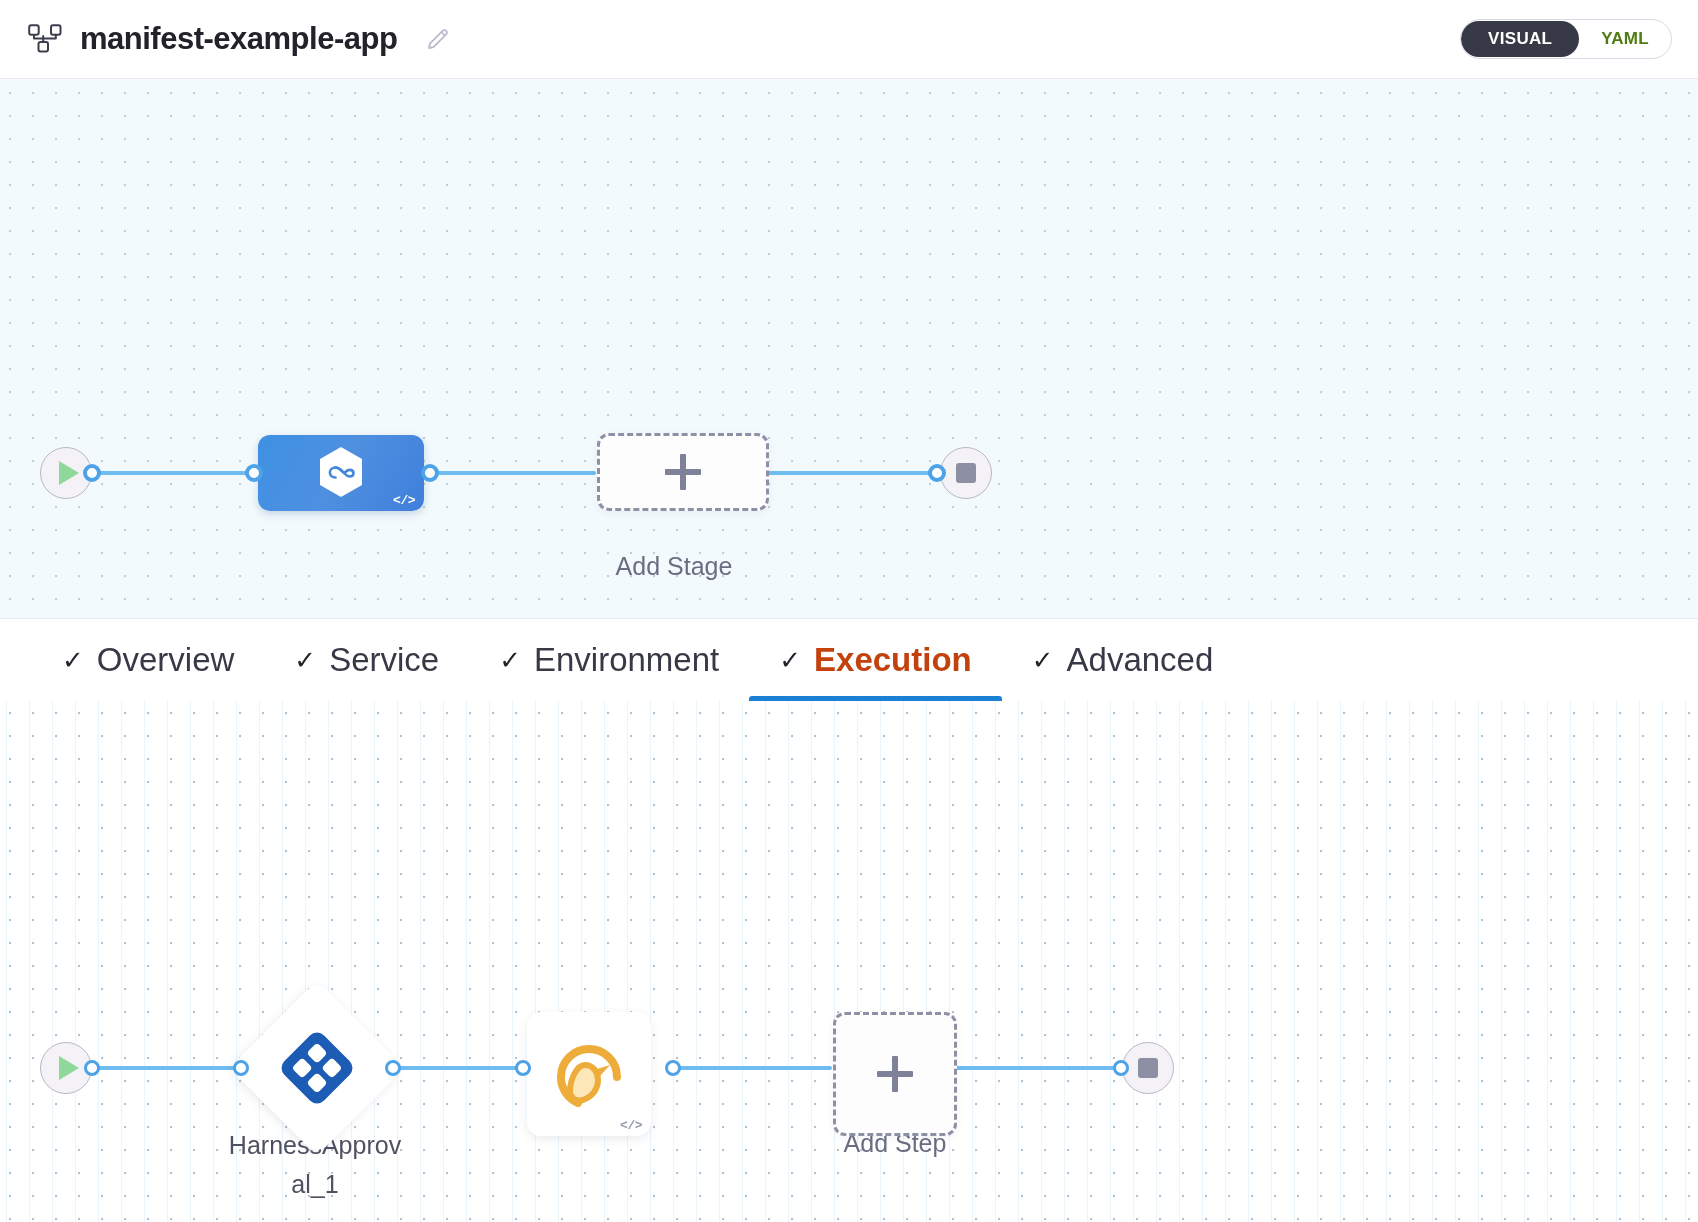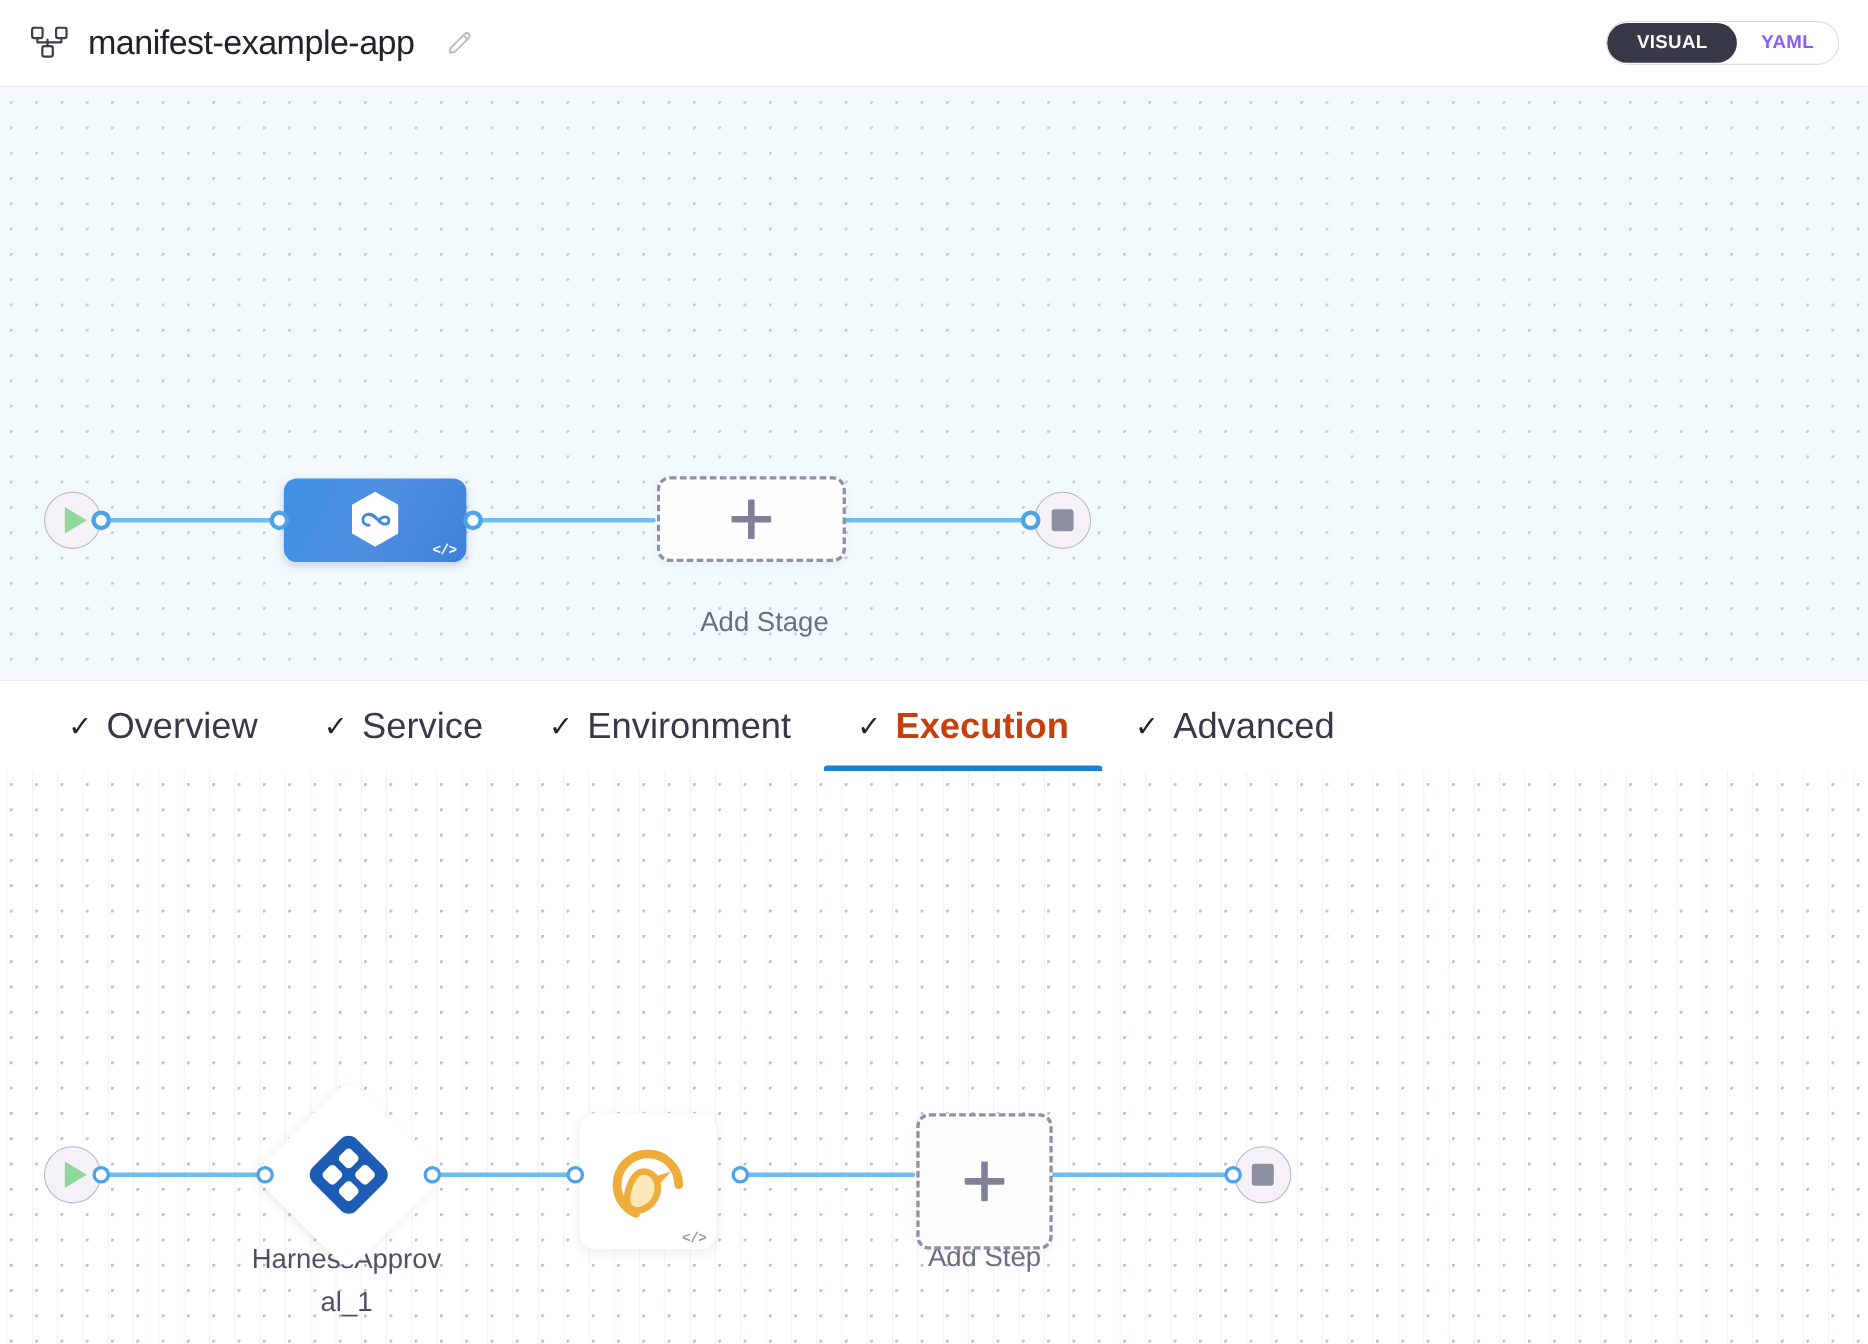--- a/index.html
+++ b/index.html
@@ -40,21 +40,21 @@
     gap: 18px;
   }
   .pipeline-glyph {
     width: 34px;
     height: 30px;
     display: block;
     flex: none;
   }
   .pipeline-title {
     font-size: 31px;
-    font-weight: 400;
+    font-weight: 700;
     color: #22222a;
     letter-spacing: -0.5px;
     white-space: nowrap;
   }
   .edit-pencil {
     width: 26px;
     height: 26px;
     display: block;
     margin-left: 10px;
     cursor: pointer;
@@ -80,21 +80,21 @@
   .view-toggle .seg {
     height: 36px;
     display: flex;
     align-items: center;
     justify-content: center;
     font-size: 17px;
     font-weight: 700;
     letter-spacing: 0.3px;
     padding: 0 22px;
     border-radius: 22px;
-    color: #8b5cf6;
+    color: #4d7c0f;
     background: transparent;
     user-select: none;
   }
   .view-toggle .seg.active {
     background: #383946;
     color: #ffffff;
     min-width: 118px;
   }
 
   
@@ -376,21 +376,21 @@
         <path d="M18.5 31.5 c-3.3 0 -5.6 -2.1 -5.6 -5 c0 -2.9 2.3 -5 5.6 -5 c3 0 4.7 1.6 6.6 3.6 l2.3 2.4 c1.7 1.8 3 3 5.2 3 c2.4 0 3.9 -1.4 3.9 -3.3 c0 -1.9 -1.5 -3.3 -3.9 -3.3 c-2.2 0 -3.5 1.2 -5.2 3" fill="none" stroke="#4487dd" stroke-width="2.6" stroke-linecap="round"></path>
         <path d="M18.5 21.5 c3 0 4.7 1.6 6.6 3.6" fill="none" stroke="#4487dd" stroke-width="2.6" stroke-linecap="round"></path>
       </svg>
       <div class="code-badge">&lt;/&gt;</div>
     </div>
     <div class="port" style="left:421px; top:385px;"></div>
 
     <div class="add-box stage" style="left:597px; top:354px;">
       <div class="plus-glyph"></div>
     </div>
-    <div class="node-label muted" style="left:589px; top:468px; width:212px;">Add Stage</div>
+    <div class="node-label muted" style="left:568px; top:468px; width:212px;">Add Stage</div>
 
     <div class="port" style="left:928px; top:385px;"></div>
     <div class="terminal" style="left:940px; top:368px;">
       <div class="stop-sq"></div>
     </div>
   </div>
 
   <div class="tabbar">
     <div class="tab">
       <span class="check">✓</span>

